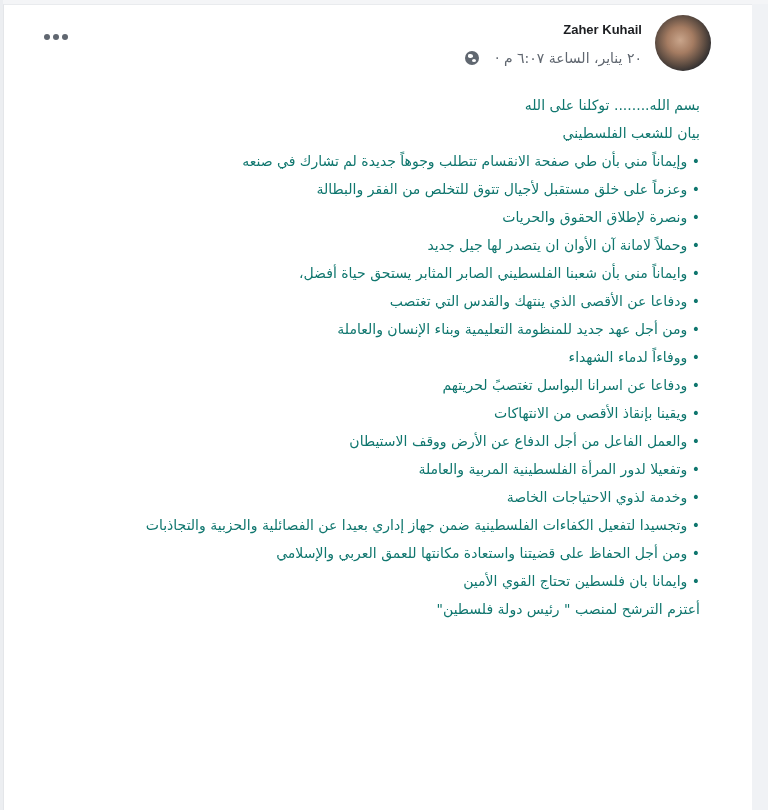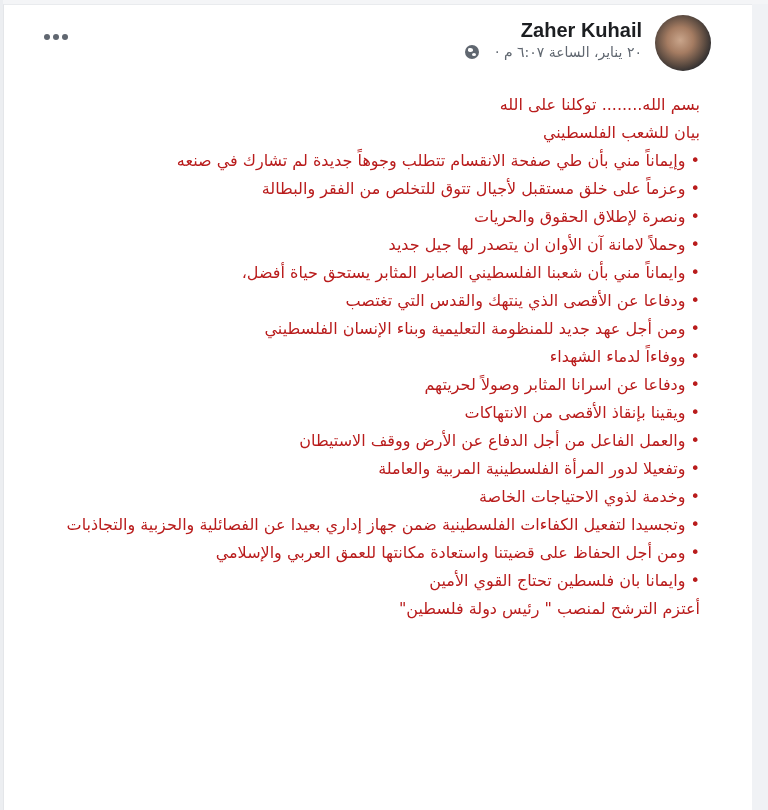--- a/index.html
+++ b/index.html
@@ -27,42 +27,42 @@
     position: absolute; right: 41px; top: 10px; width: 56px; height: 56px;
     border-radius: 50%; overflow: hidden;
     background: radial-gradient(circle at 45% 45%, #c9a58b 0%, #a57c62 30%, #5a4a40 58%, #2b2b2e 75%, #cfd1d6 100%);
   }
   .author {
     position: absolute; right: 110px; top: 14px;
     text-align: right;
   }
   .author-name {
     font-family: "Liberation Sans", sans-serif;
-    font-weight: bold; font-size: 20px; color: #1c1e21; line-height: 22px;
+    font-weight: bold; font-size: 13px; color: #1c1e21; line-height: 22px;
   }
   .meta {
-    direction: rtl; font-size: 14px; color: #606770; margin-top: 3px;
+    direction: rtl; font-size: 14px; color: #606770; margin-top: 9px;
     display: flex; align-items: center; gap: 16px; justify-content: flex-start;
   }
   .globe {
     width: 14px; height: 14px; border-radius: 50%; background: #606770;
     display: inline-block; position: relative;
   }
   .globe::before {
     content: ""; position: absolute; left: 3px; top: 3px; width: 5px; height: 4px;
     background: #fff; border-radius: 40% 60% 50% 40%;
   }
   .globe::after {
     content: ""; position: absolute; left: 7px; top: 8px; width: 4px; height: 3px;
     background: #fff; border-radius: 50%;
   }
   .body-text {
     position: absolute; right: 52px; top: 86px; width: 700px;
     direction: rtl; text-align: right;
-    font-size: 16px; line-height: 28px; color: #b91c1c;
+    font-size: 14px; line-height: 28px; color: #0f766e;
   }
   .body-text p { margin: 0; }
   .bullet::before { content: "• "; }
 </style>
 </head>
 <body>
 
 <div class="outer-top"></div>
 <div class="outer-left"></div>
 
@@ -85,23 +85,23 @@
 
   <div class="body-text">
     <p>بسم الله........ توكلنا على الله</p>
     <p>بيان للشعب الفلسطيني</p>
     <p class="bullet">وإيماناً مني بأن طي صفحة الانقسام تتطلب وجوهاً جديدة لم تشارك في صنعه</p>
     <p class="bullet">وعزماً على خلق مستقبل لأجيال تتوق للتخلص من الفقر والبطالة</p>
     <p class="bullet">ونصرة لإطلاق الحقوق والحريات</p>
     <p class="bullet">وحملاً لامانة آن الأوان ان يتصدر لها جيل جديد</p>
     <p class="bullet">وايماناً مني بأن شعبنا الفلسطيني الصابر المثابر يستحق حياة أفضل،</p>
     <p class="bullet">ودفاعا عن الأقصى الذي ينتهك والقدس التي تغتصب</p>
-    <p class="bullet">ومن أجل عهد جديد للمنظومة التعليمية وبناء الإنسان الفلسطيني</p>
+    <p class="bullet">ومن أجل عهد جديد للمنظومة التعليمية وبناء الإنسان والعاملة</p>
     <p class="bullet">ووفاءاً لدماء الشهداء</p>
-    <p class="bullet">ودفاعا عن اسرانا المثابر وصولاً لحريتهم</p>
+    <p class="bullet">ودفاعا عن اسرانا البواسل تغتصبً لحريتهم</p>
     <p class="bullet">ويقينا بإنقاذ الأقصى من الانتهاكات</p>
     <p class="bullet">والعمل الفاعل من أجل الدفاع عن الأرض ووقف الاستيطان</p>
     <p class="bullet">وتفعيلا لدور المرأة الفلسطينية المربية والعاملة</p>
     <p class="bullet">وخدمة لذوي الاحتياجات الخاصة</p>
     <p class="bullet">وتجسيدا لتفعيل الكفاءات الفلسطينية ضمن جهاز إداري بعيدا عن الفصائلية والحزبية والتجاذبات</p>
     <p class="bullet">ومن أجل الحفاظ على قضيتنا واستعادة مكانتها للعمق العربي والإسلامي</p>
     <p class="bullet">وايمانا بان فلسطين تحتاج القوي الأمين</p>
     <p>أعتزم الترشح لمنصب " رئيس دولة فلسطين"</p>
   </div>
 </div>

